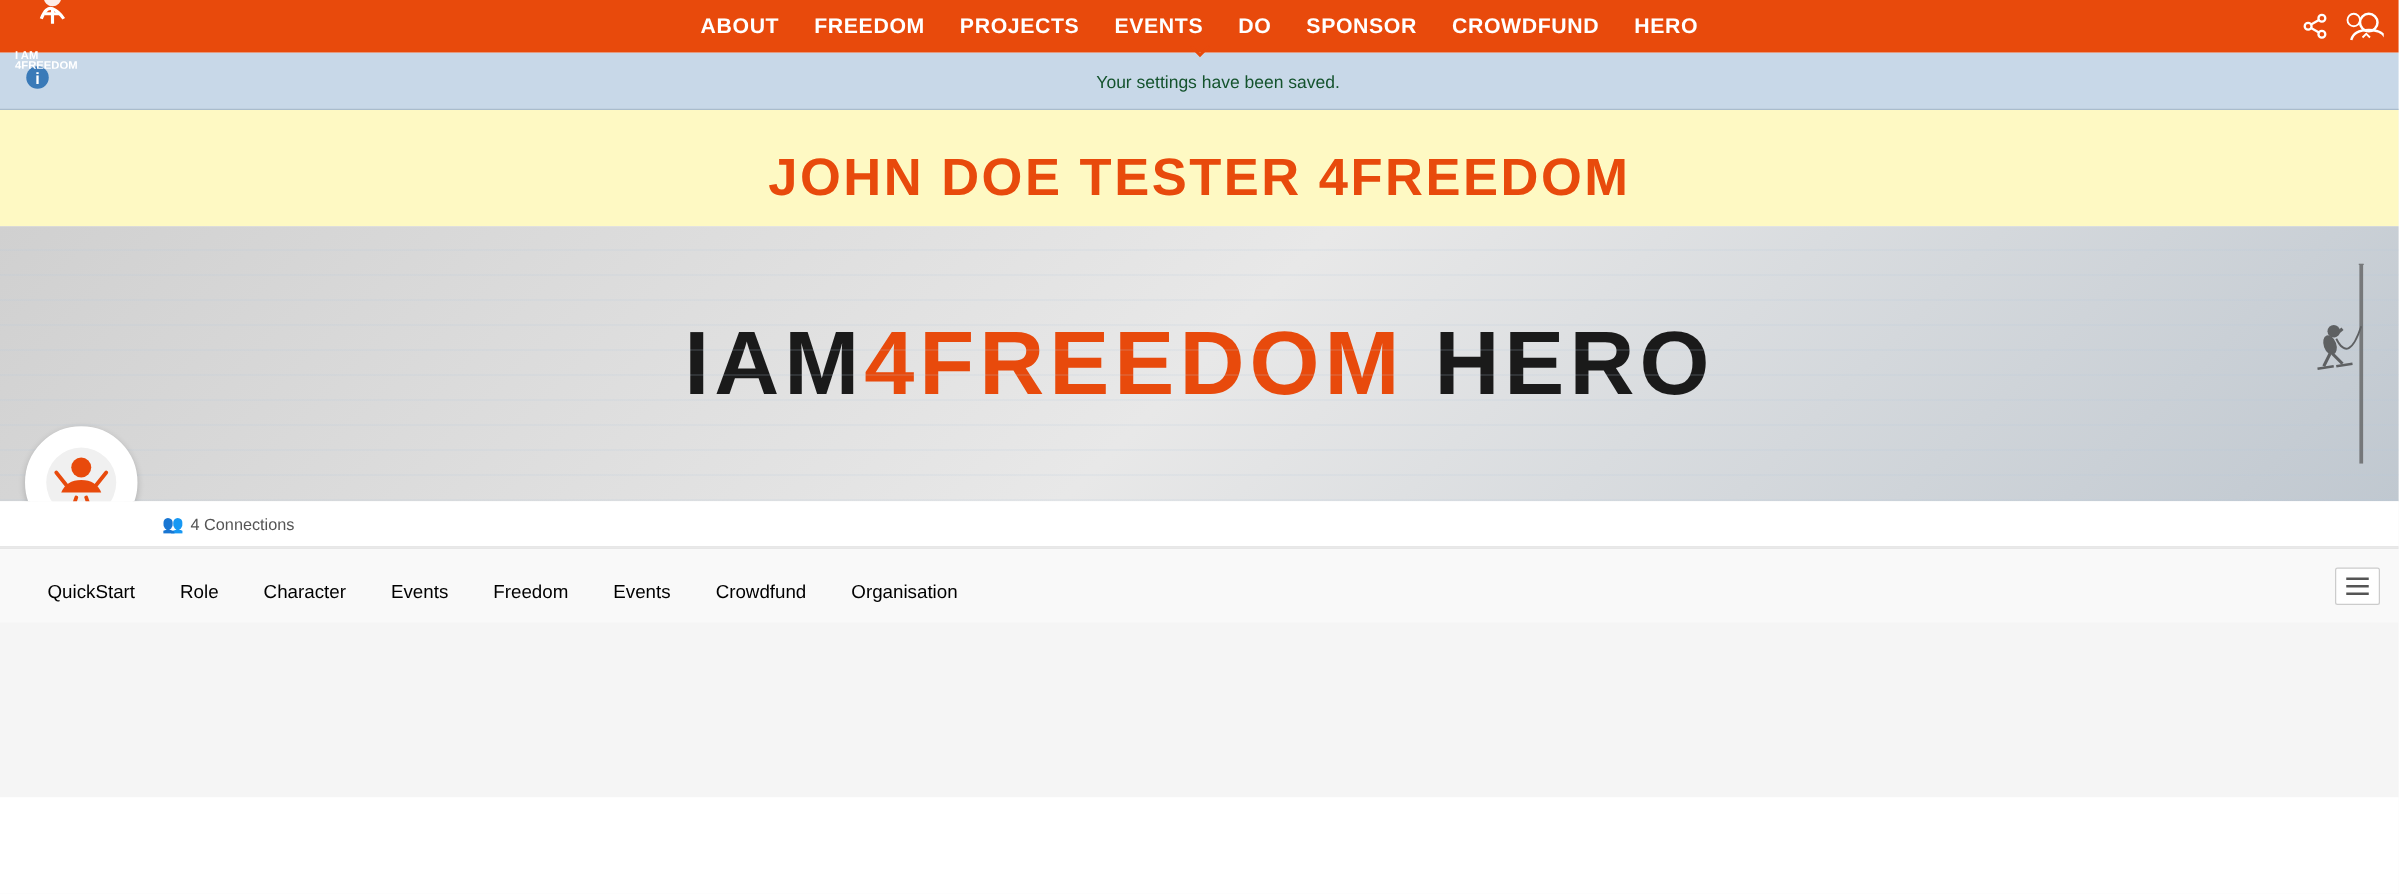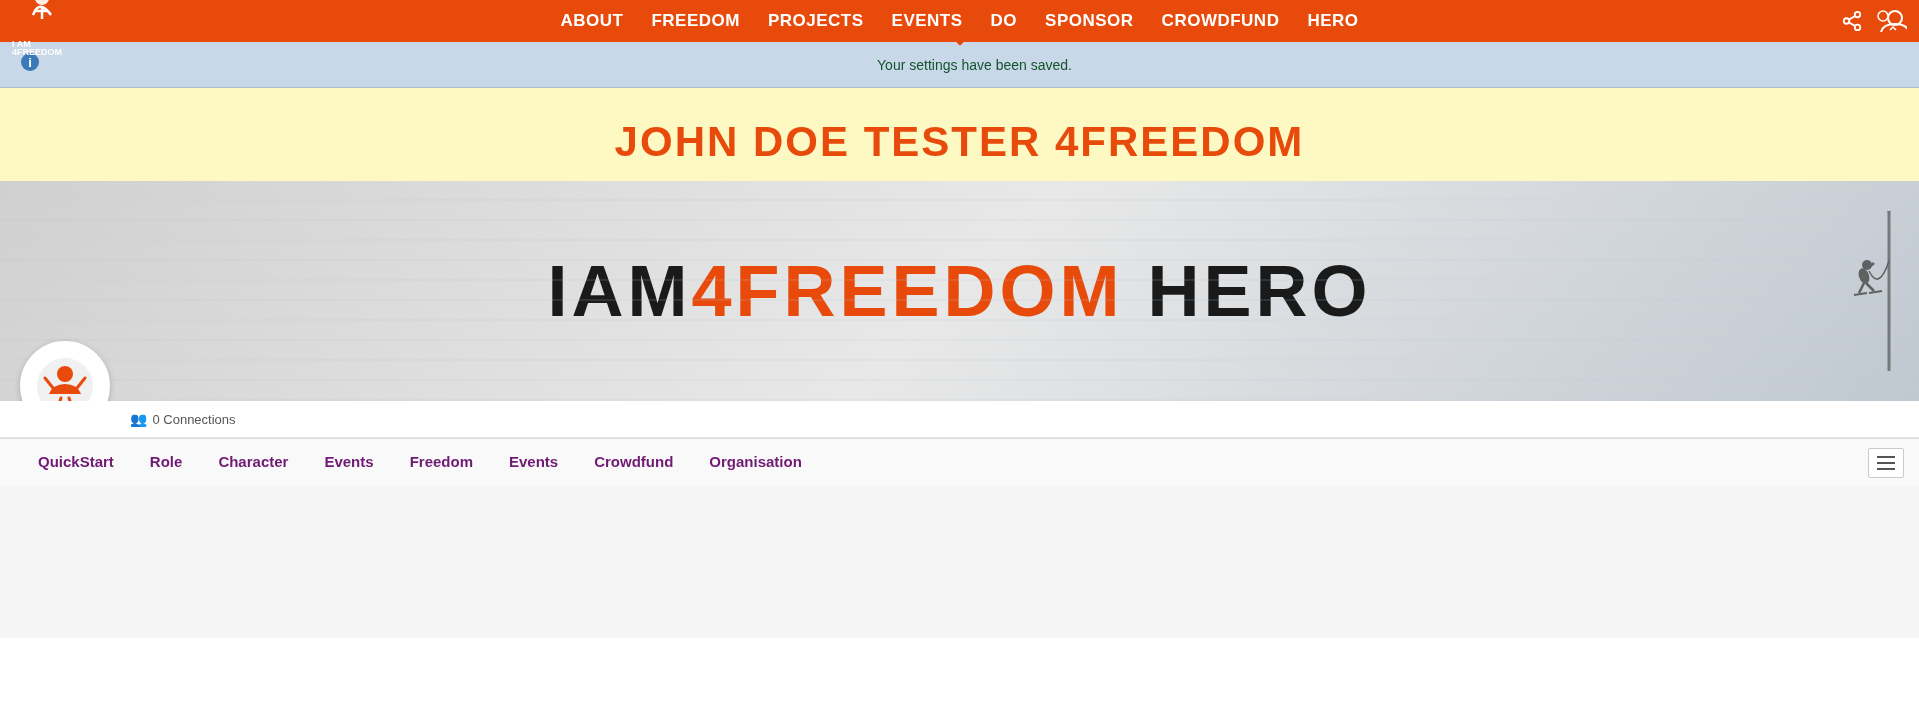--- a/index.html
+++ b/index.html
@@ -185,25 +185,26 @@
       border-top: 1px solid #e0e0e0;
       display: flex;
       align-items: center;
       padding: 0 20px;
       gap: 0;
       position: relative;
     }
     .tab-item {
       padding: 14px 18px;
       font-size: 15px;
-      color: #701a75;
+      color: #000000;
       cursor: pointer;
       text-decoration: none;
-      font-weight: 700;
+      font-weight: 400;
       border-bottom: 2px solid transparent;
+      margin-top: 12px;
     }
     .tab-menu-btn {
       position: absolute;
       right: 15px;
       top: 50%;
       transform: translateY(-50%);
       background: #fff;
       border: 1px solid #ccc;
       width: 36px;
       height: 30px;
@@ -353,21 +354,21 @@
           <line x1="26" y1="42" x2="22" y2="54" stroke="#e84a0c" stroke-width="3" stroke-linecap="round"></line>
           <line x1="34" y1="42" x2="38" y2="54" stroke="#e84a0c" stroke-width="3" stroke-linecap="round"></line>
         </svg>
       </div>
     </div>
   </div>
 
   <div class="profile-lower">
     <div class="connections-count">
       <span class="conn-icon">👥</span>
-      <span>0 Connections</span>
+      <span>4 Connections</span>
     </div>
   </div>
 
   <div class="profile-tabs">
     <a class="tab-item">QuickStart</a>
     <a class="tab-item">Role</a>
     <a class="tab-item">Character</a>
     <a class="tab-item">Events</a>
     <a class="tab-item">Freedom</a>
     <a class="tab-item">Events</a>

